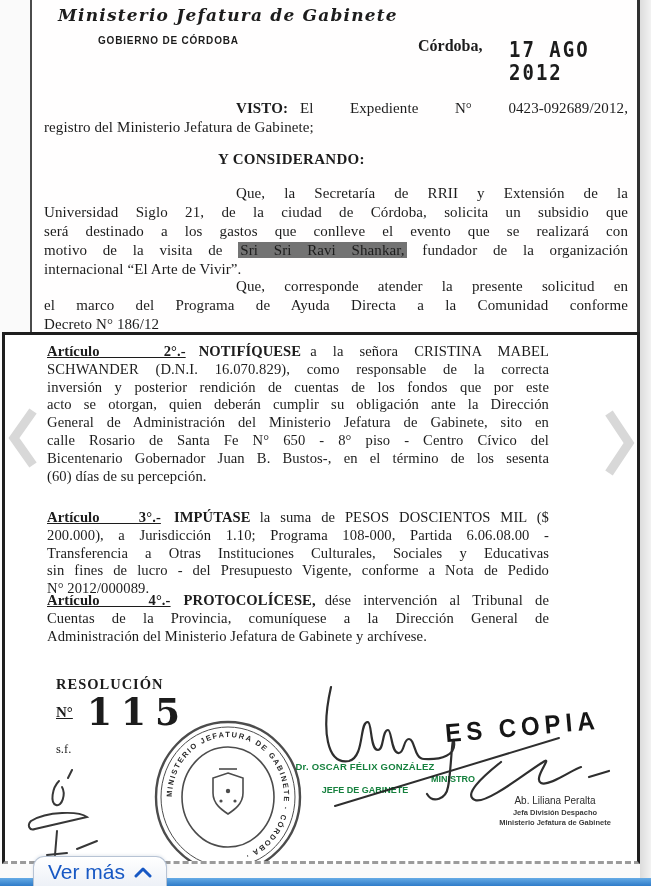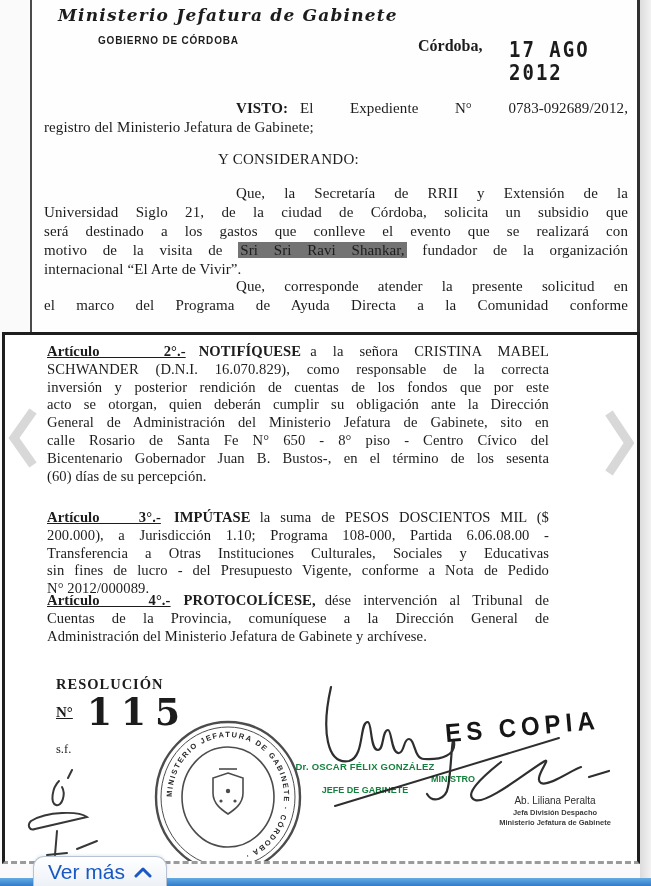--- a/index.html
+++ b/index.html
@@ -34,21 +34,21 @@
   .datestamp{position:absolute;left:477px;top:39px;font-family:"DejaVu Sans Mono",monospace;
     font-weight:bold;font-size:19px;letter-spacing:2px;transform:scaleY(1.08);}
   
   .jline{text-align:justify;text-align-last:justify;height:19px;line-height:19px;
     font-size:15px;letter-spacing:.1px;white-space:nowrap;overflow:visible;}
   .jline.last{text-align-last:auto;}
   .jline.indent{padding-left:192px;}
   .b{font-weight:bold;}
   .b.gap{margin-right:12px;}
   .visto{position:absolute;left:12px;top:99px;width:584px;}
-  .considerando{position:absolute;left:186px;top:151px;font-weight:normal;font-size:15px;letter-spacing:.3px;}
+  .considerando{position:absolute;left:186px;top:151px;font-weight:bold;font-size:15px;letter-spacing:.3px;}
   .para1{position:absolute;left:12px;top:184px;width:584px;}
   .para2{position:absolute;left:12px;top:277px;width:584px;}
   .hl{background:#737373;padding:0 2px;}
   
   .page2{position:absolute;left:2px;top:332px;width:638px;height:532px;background:#fff;
     border:3px solid #1e1e1e;border-bottom:3px dashed #9b9b9b;box-sizing:border-box;
     z-index:2;overflow:hidden;}
   .page2 .jline{height:17.8px;line-height:17.8px;font-size:14.6px;}
   .article{position:absolute;left:42px;width:502px;}
   .art2{top:8px;} .art3{top:174px;} .art4{top:257px;}
@@ -78,37 +78,38 @@
 </head>
 <body>
 
 <div class="page1">
   <div class="script-title">Ministerio Jefatura de Gabinete</div>
   <div class="gov">GOBIERNO DE CÓRDOBA</div>
   <div class="city">Córdoba,</div>
   <div class="datestamp">17 AGO 2012</div>
 
   <div class="visto">
-    <div class="jline indent"><span class="b gap">VISTO:</span><span>El  Expediente  N°  0783-092689/2012,</span></div>
+    <div class="jline indent"><span class="b gap">VISTO:</span><span>El  Expediente  N°  0423-092689/2012,</span></div>
     <div class="jline last">registro del Ministerio Jefatura de Gabinete;</div>
   </div>
 
   <div class="considerando">Y CONSIDERANDO:</div>
 
   <div class="para1">
     <div class="jline indent">Que, la Secretaría de RRII y Extensión de la</div>
     <div class="jline">Universidad Siglo 21, de la ciudad de Córdoba, solicita un subsidio que</div>
     <div class="jline">será destinado a los gastos que conlleve el evento que se realizará con</div>
     <div class="jline"><span>motivo de la visita de </span><span class="hl">Sri Sri Ravi Shankar,</span><span> fundador de la organización</span></div>
     <div class="jline last">internacional “El Arte de Vivir”.</div>
   </div>
 
   <div class="para2">
     <div class="jline indent">Que, corresponde atender la presente solicitud en</div>
     <div class="jline">el marco del Programa de Ayuda Directa a la Comunidad conforme</div>
+    <div class="jline last">Decreto N° 186/12</div>
   </div>
 </div>
 
 <div class="page2">
 
   <div class="article art2">
     <div class="jline"><span class="art-label">Artículo    2°.-</span><span class="art-verb">NOTIFÍQUESE</span><span>a la señora CRISTINA MABEL</span></div>
     <div class="jline">SCHWANDER (D.N.I. 16.070.829), como responsable de la correcta</div>
     <div class="jline">inversión y posterior rendición de cuentas de los fondos que por este</div>
     <div class="jline">acto se otorgan, quien deberán cumplir su obligación ante la Dirección</div>

